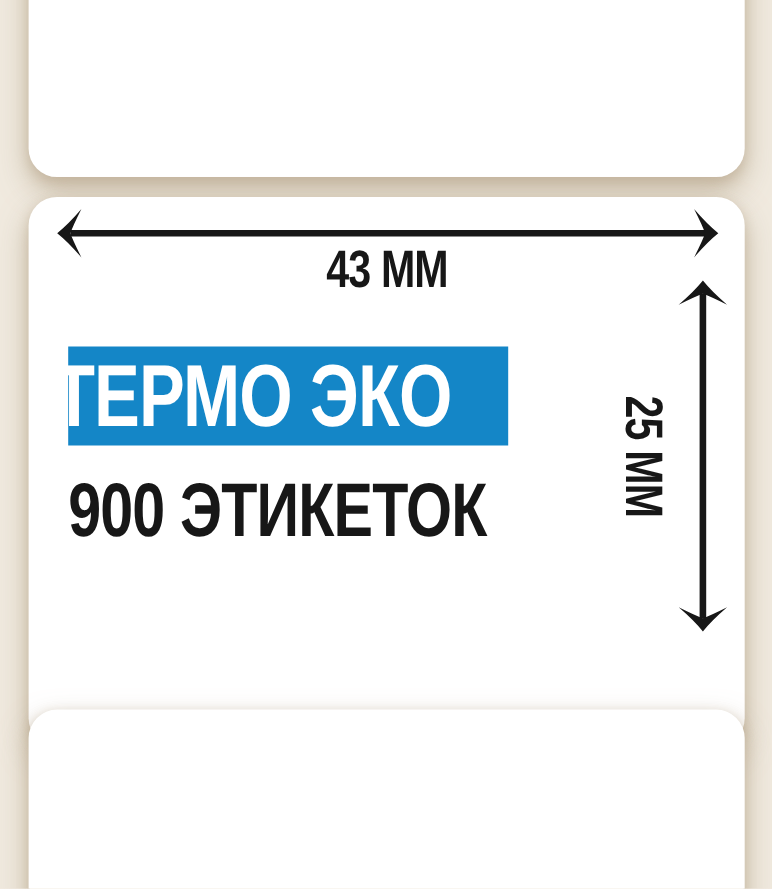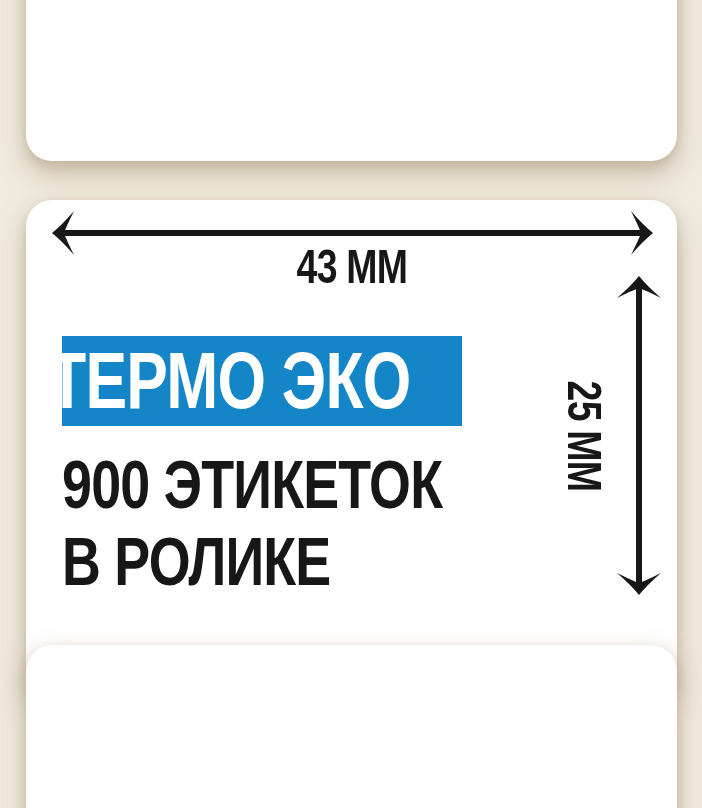--- a/index.html
+++ b/index.html
@@ -16,21 +16,21 @@
 
   .sticker {
     position: absolute;
     left: 26px;
     width: 651px;
     background: #FFFFFF;
     border-radius: 26px;
     box-shadow: 0 12px 26px rgba(186,169,144,0.75), 0 4px 10px rgba(186,169,144,0.45);
   }
   .sticker.top    { top: -70px; height: 231px; }
-  .sticker.middle { top: 200px; height: 500px; }
+  .sticker.middle { top: 179px; height: 500px; }
   .sticker.bottom { top: 645px; height: 240px; }
 
   .ink { color: #171717; }
 
   
   .cond {
     display: inline-block;
     transform: scaleX(0.78);
     letter-spacing: -1px;
     white-space: nowrap;
@@ -128,21 +128,20 @@
     <div class="width-value ink">
       <span class="cond from-center">43 ММ</span>
     </div>
 
     <div class="badge">
       <span class="badge-text cond from-center">ТЕРМО ЭКО</span>
     </div>
 
     <div class="count-block ink">
       <span class="count-line"><span class="cond from-left">900 ЭТИКЕТОК</span></span>
-      <span class="count-line"><span class="cond from-left">В РОЛИКЕ</span></span>
     </div>
 
     <svg class="v-arrow" viewBox="0 0 56 323">
       <line class="shaft" x1="28" y1="14" x2="28" y2="309"></line>
       <path class="head" d="M28,2 Q20,12 6,24 Q22,16 28,14 Q34,16 50,24 Q36,12 28,2 Z"></path>
       <path class="head" d="M28,321 Q20,311 6,299 Q22,307 28,309 Q34,307 50,299 Q36,311 28,321 Z"></path>
     </svg>
 
     <div class="height-value ink">
       <span class="cond from-center">25 ММ</span>

